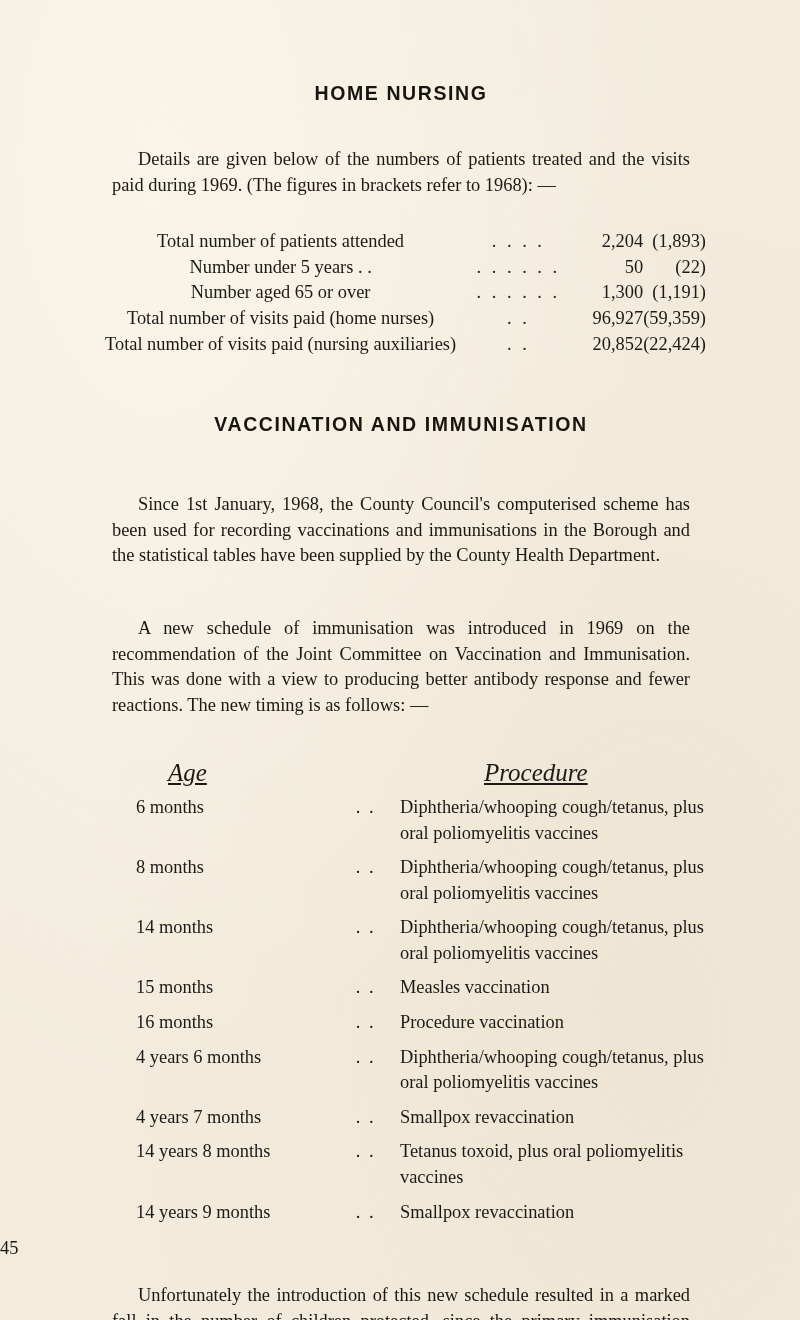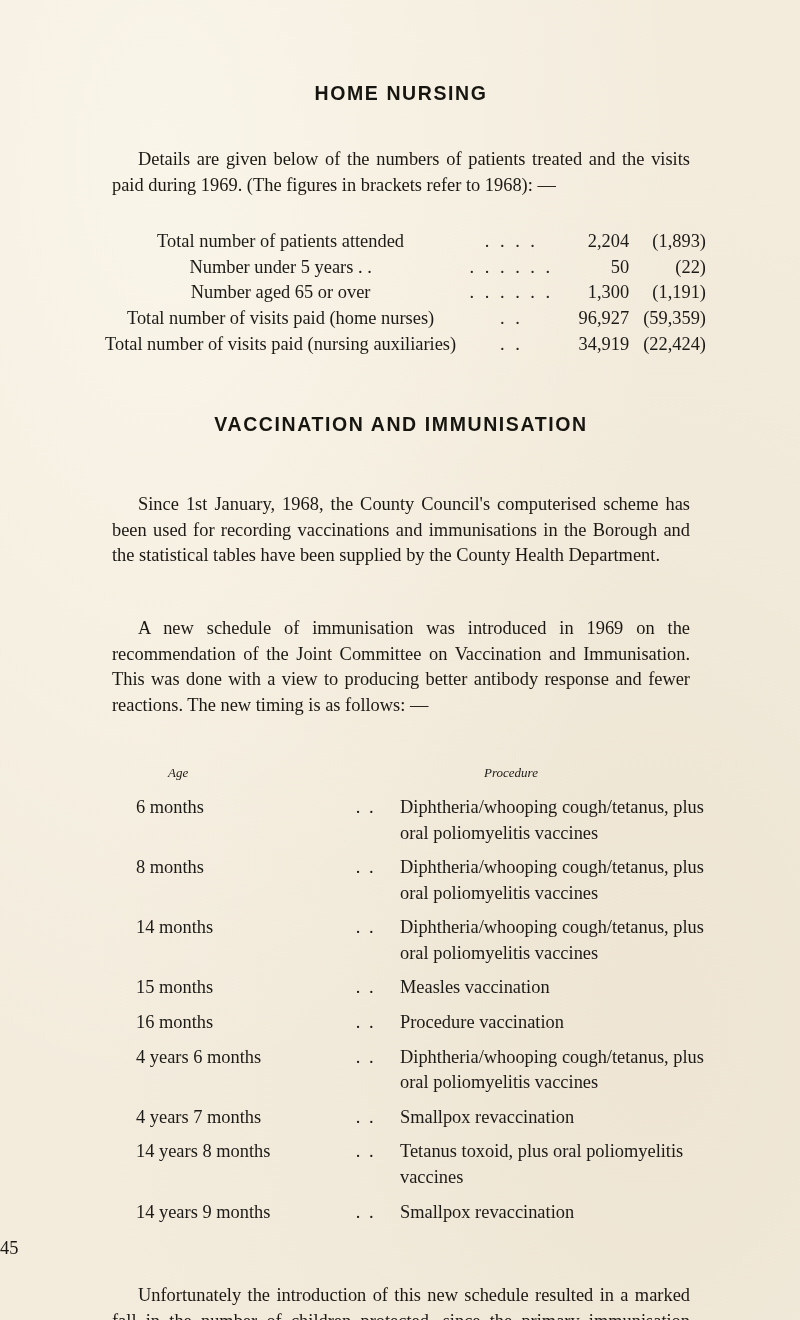--- a/index.html
+++ b/index.html
@@ -86,36 +86,36 @@
     text-align: center;
   }
   .stats-table td.num-current {
     text-align: right;
     padding-left: 12px;
     padding-right: 0;
   }
   .stats-table td.num-previous {
     text-align: right;
     width: 86px;
-    padding-left: 14px;
   }
 
   
   .schedule {
     width: 100%;
     border-collapse: collapse;
     font-size: 18.4px;
     line-height: 25.6px;
   }
   .schedule th {
     font-style: italic;
     font-weight: normal;
-    font-size: 13px;
+    font-size: 25px;
     padding: 0 0 9px 0;
     text-align: left;
+    text-decoration: underline;
   }
   .schedule th.age-head {
     width: 228px;
     padding-left: 72px;
   }
   .schedule th.proc-head {
     padding-left: 88px;
   }
   .schedule td {
     padding: 0 0 2px 0;
@@ -189,21 +189,21 @@
         </tr>
         <tr>
           <td class="label">Total number of visits paid (home nurses)</td>
           <td class="leader">. .</td>
           <td class="num-current">96,927</td>
           <td class="num-previous">(59,359)</td>
         </tr>
         <tr>
           <td class="label">Total number of visits paid (nursing auxiliaries)</td>
           <td class="leader">. .</td>
-          <td class="num-current">34,919</td>
+          <td class="num-current">20,852</td>
           <td class="num-previous">(22,424)</td>
         </tr>
       </tbody>
     </table>
 
     <div class="gap-xl"></div>
 
     <h1 class="section-heading" id="vaccination-heading">VACCINATION AND IMMUNISATION</h1>
 
     <div class="gap-lg"></div>

